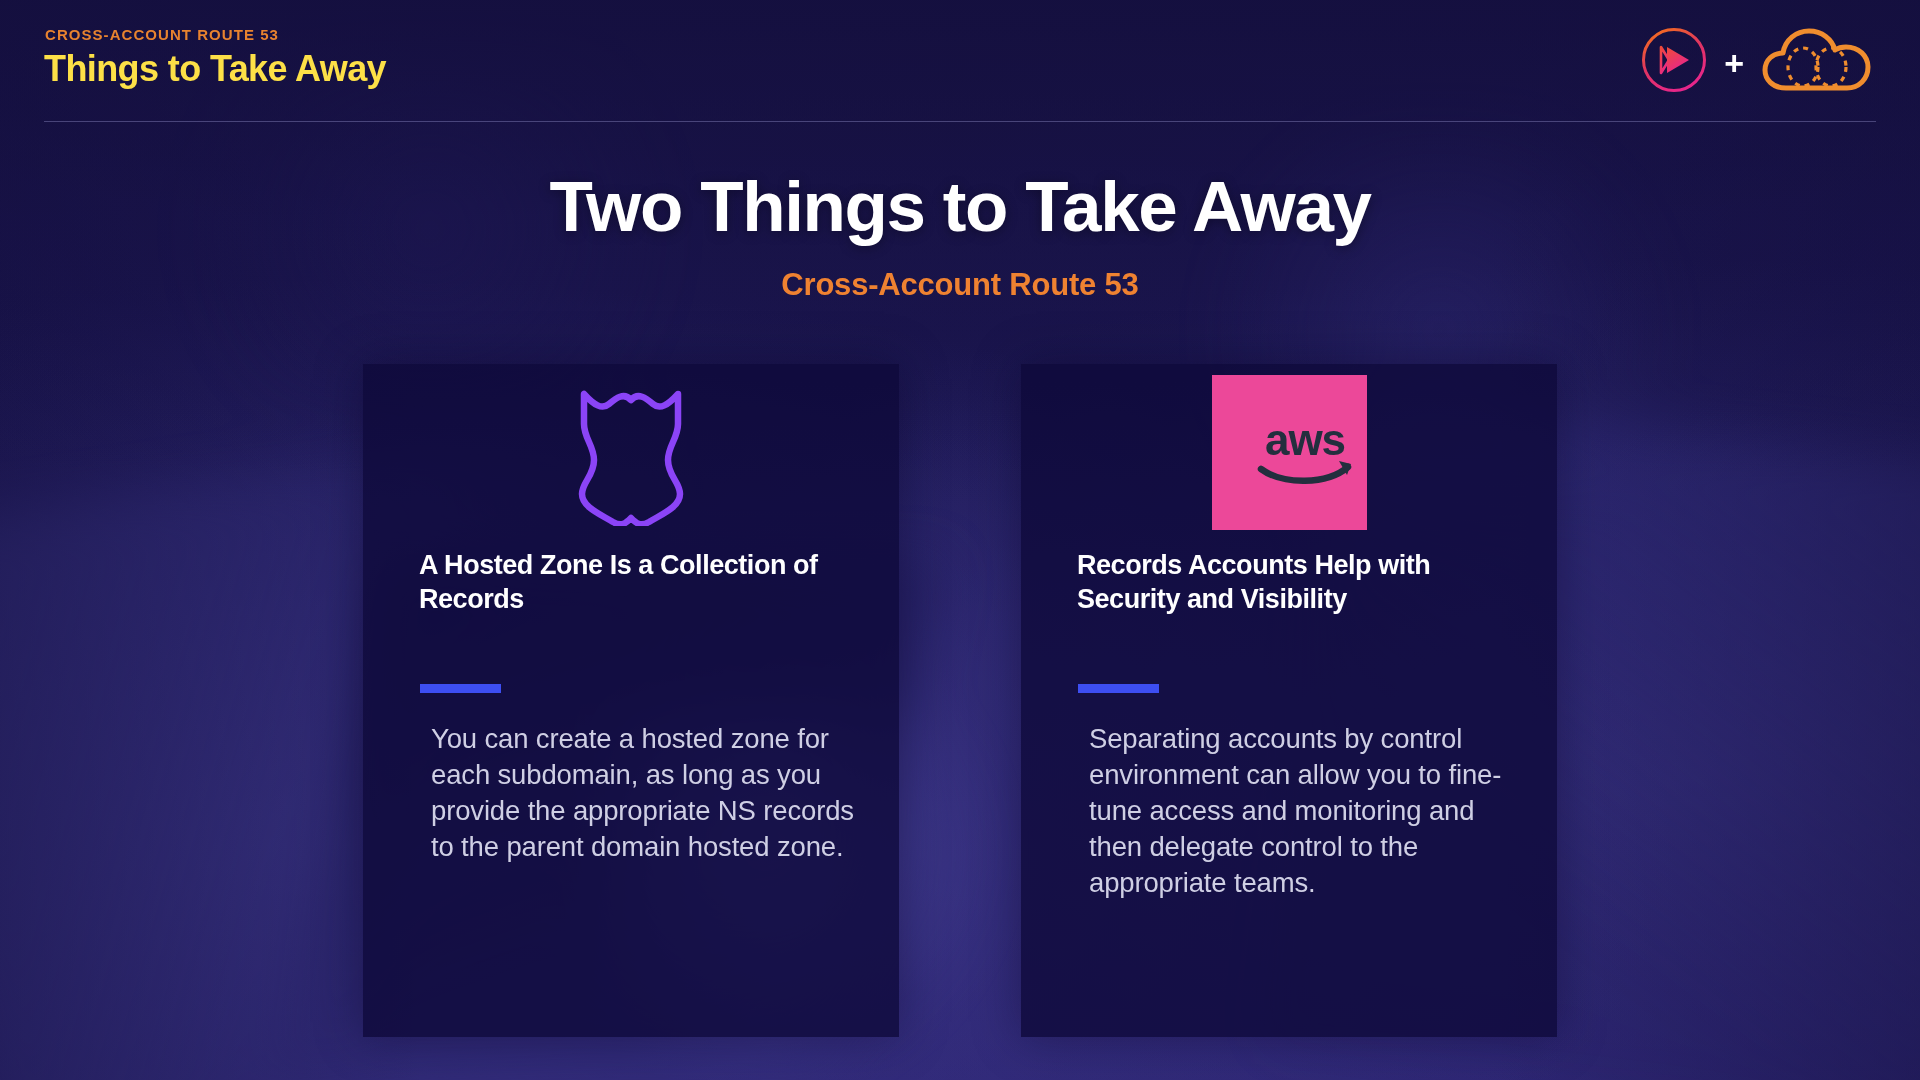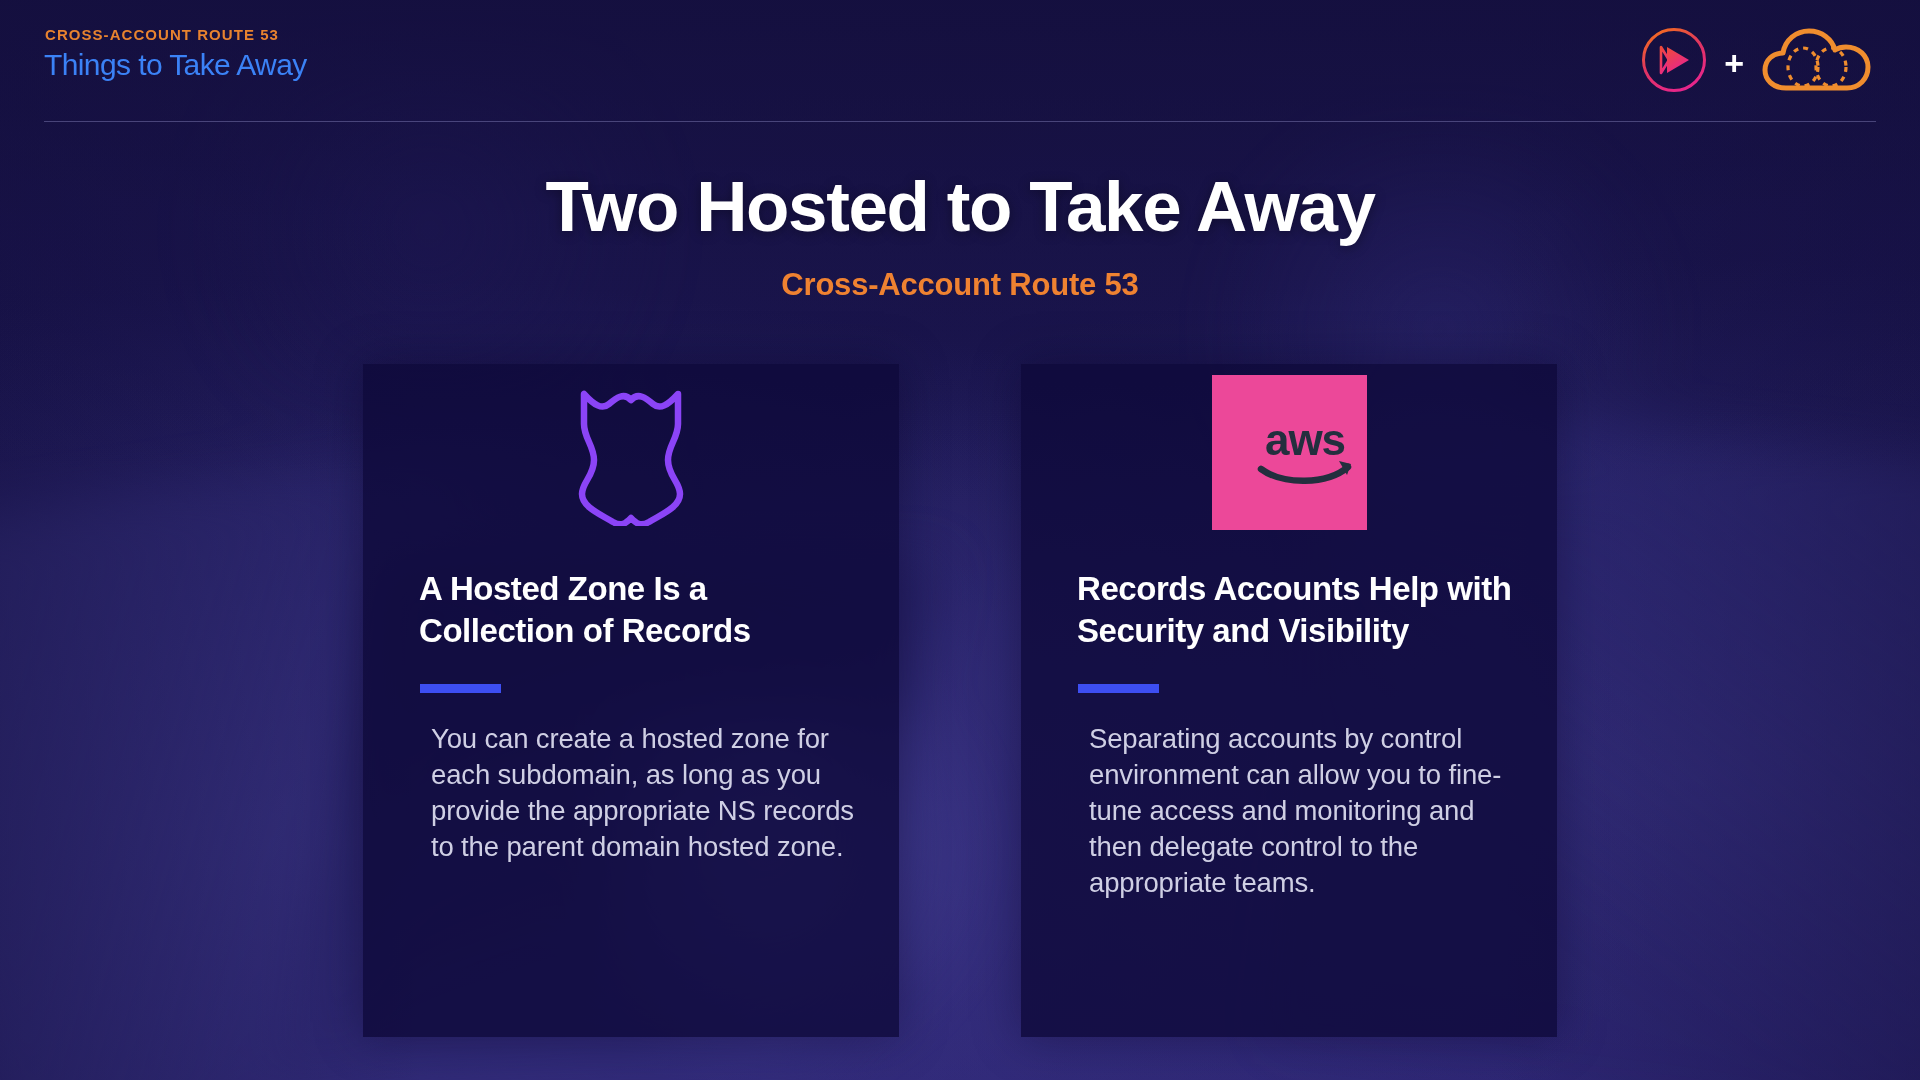--- a/index.html
+++ b/index.html
@@ -65,22 +65,22 @@
 
   
   .header { position: absolute; left: 0; top: 0; width: 1920px; height: 124px; }
   .hdr-kicker {
     position: absolute; left: 45px; top: 26px;
     font-size: 15px; font-weight: bold; letter-spacing: 1.05px;
     color: #e8832f; text-transform: uppercase; white-space: nowrap;
   }
   .hdr-title {
     position: absolute; left: 44px; top: 48px;
-    font-size: 30px; font-weight: normal; letter-spacing: -0.6px;
-    color: #3b82f6; white-space: nowrap;
+    font-size: 36px; font-weight: bold; letter-spacing: -0.6px;
+    color: #fde047; white-space: nowrap;
   }
   .hdr-rule {
     position: absolute; left: 44px; top: 121px; width: 1832px; height: 1px;
     background: rgba(150,148,205,0.40);
   }
   .hdr-logos {
     position: absolute; right: 42px; top: 22px;
     display: flex; align-items: center; gap: 14px;
   }
   .plus-glyph {
@@ -113,22 +113,22 @@
   .card-icon {
     position: absolute; left: 0; top: 0; width: 100%; height: 176px;
     display: flex; align-items: center; justify-content: center;
   }
   .aws-badge {
     width: 155px; height: 155px; background: #ec4899;
     display: flex; align-items: center; justify-content: flex-end;
   }
 
   .card-head {
-    position: absolute; left: 56px; right: 40px; top: 204px;
-    font-size: 33px; font-weight: bold; line-height: 1.27;
+    position: absolute; left: 56px; right: 40px; top: 184px;
+    font-size: 27px; font-weight: bold; line-height: 1.27;
     letter-spacing: -0.45px; color: #ffffff;
   }
   .card-rule {
     position: absolute; left: 57px; top: 320px;
     width: 81px; height: 9px; background: #3d4ef2;
   }
   .card-body {
     position: absolute; left: 68px; right: 30px; top: 357px;
     font-size: 27.5px; line-height: 1.31; letter-spacing: -0.15px;
     color: #cfcfe4; white-space: pre-line;
@@ -183,21 +183,21 @@
           <path d="M28 66 C14 66 7 57 7 48 C7 38 15 31 25 31 C27 18 38 9 51 9
                    C64 9 74 17 77 28 C80 26 84 25 88 25 C101 25 110 34 110 45
                    C110 57 101 66 89 66 Z" fill="none" stroke="#f08d2e" stroke-width="5" stroke-linejoin="round"></path>
           <ellipse cx="45" cy="45" rx="15" ry="19" fill="none" stroke="#f08d2e" stroke-width="3.2" stroke-dasharray="5 5"></ellipse>
           <ellipse cx="73" cy="45" rx="15" ry="19" fill="none" stroke="#f08d2e" stroke-width="3.2" stroke-dasharray="5 5"></ellipse>
         </svg>
       </span>
     </div>
   </div>
 
-  <div class="main-title">Two Hosted to Take Away</div>
+  <div class="main-title">Two Things to Take Away</div>
   <div class="main-sub">Cross-Account Route 53</div>
 
   <div class="card card-left">
     <div class="card-icon">
       <span>
         <svg width="142" height="152" viewBox="0 0 142 152" aria-hidden="true">
           <path d="M24 20 L24 50 C24 64 34 72 34 86 C34 102 22 108 22 120
                    C22 133 40 140 53 148 C62 153 66 149 71 144
                    C76 149 80 153 89 148 C102 140 120 133 120 120
                    C120 108 108 102 108 86 C108 72 118 64 118 50 L118 20

